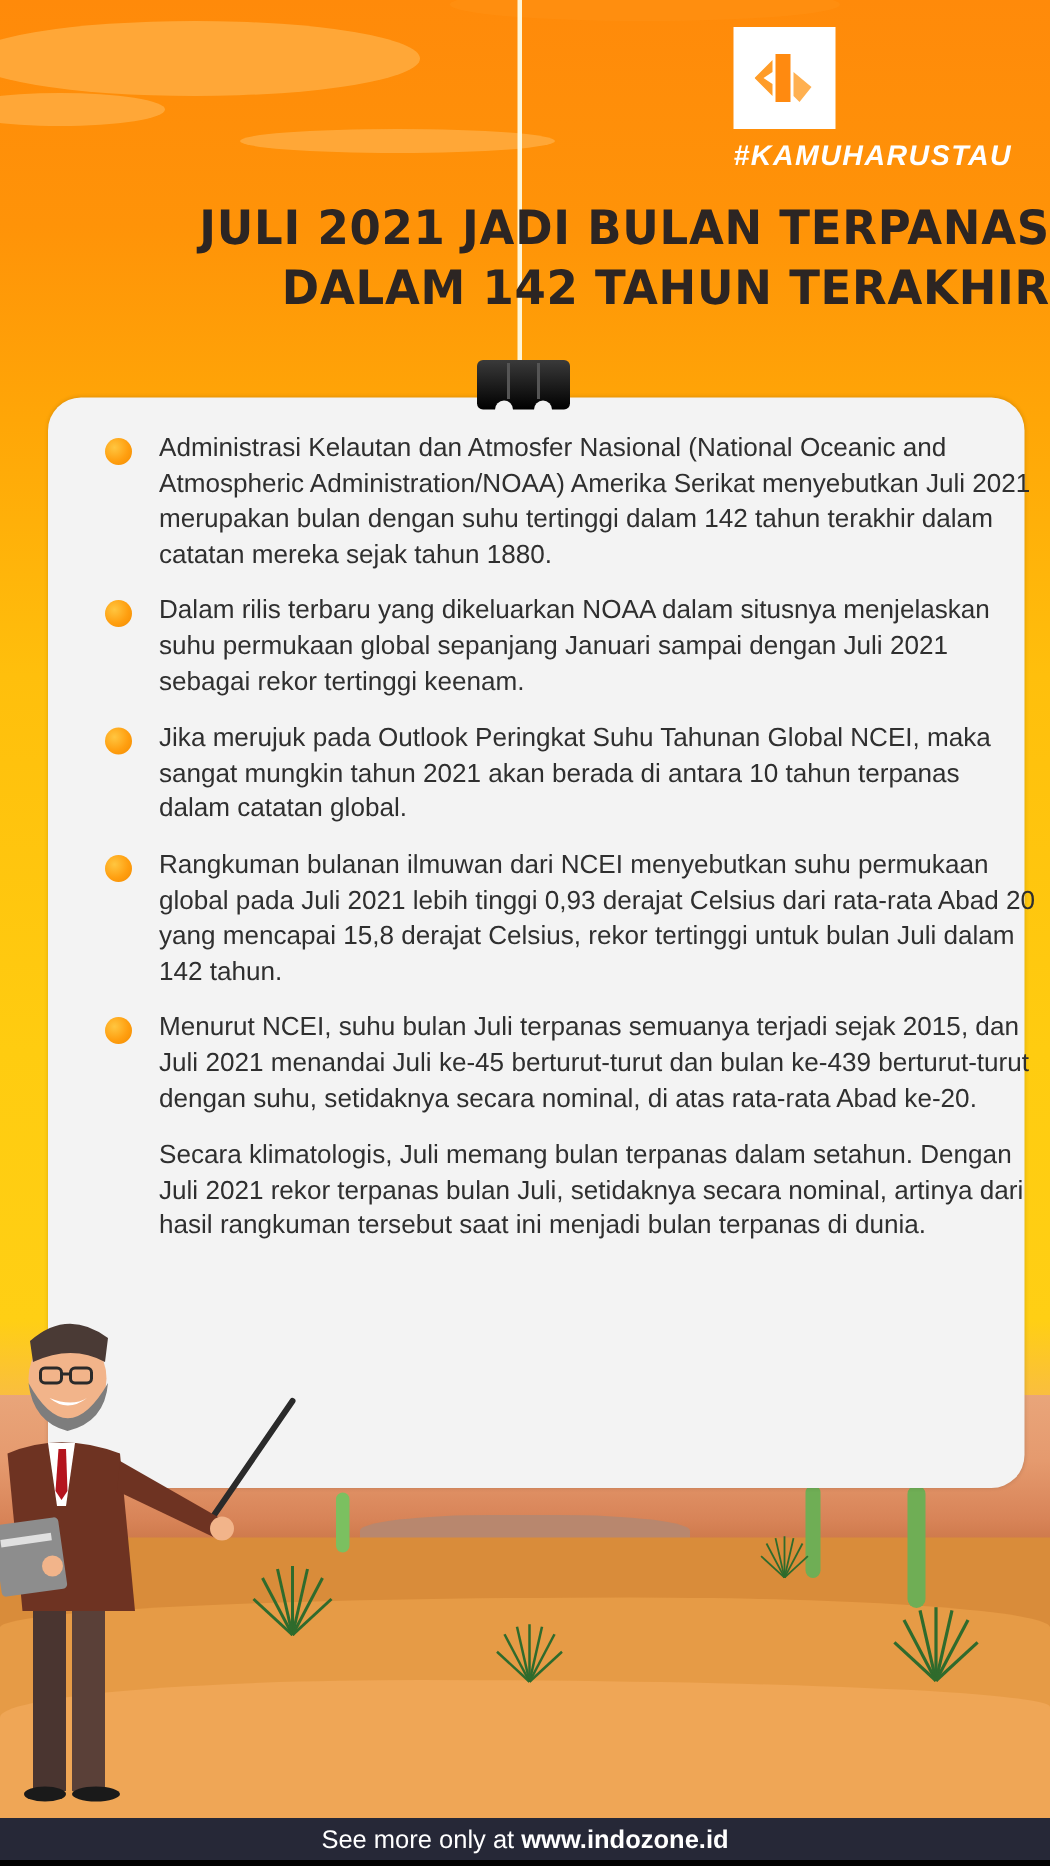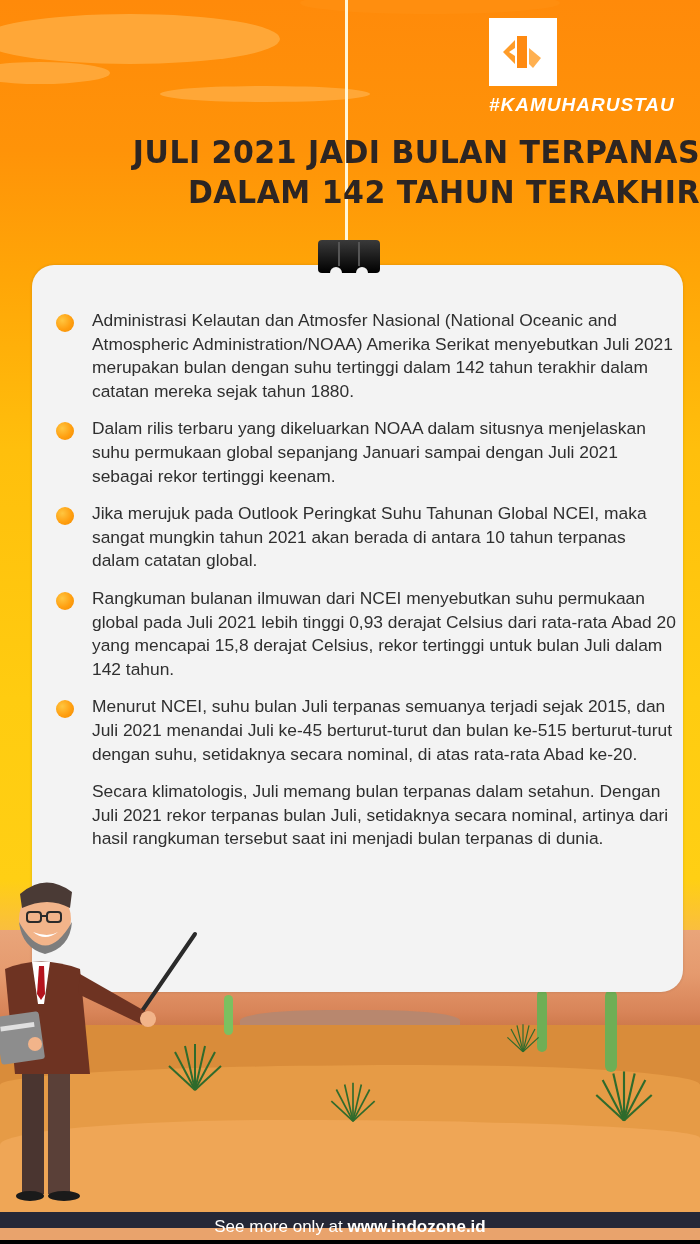--- a/index.html
+++ b/index.html
@@ -30,28 +30,28 @@
           background:linear-gradient(180deg,#e9a57a 0%,#e59a6e 40%,#d88458 75%,#c46f3f 100%); }
   .cave { position:absolute; left:240px; top:80px; width:220px; height:26px; background:#b8876e; border-radius:40% 40% 0 0; }
   .sand1 { position:absolute; left:0; top:95px; width:700px; height:60px; background:#d98c3a; }
   .sand2 { position:absolute; left:0; top:135px; width:700px; height:80px; background:#e69b46; border-radius:60% 40% 0 0 / 20px 20px 0 0; }
   .sand3 { position:absolute; left:0; top:190px; width:700px; height:92px; background:#efa656; border-radius:40% 60% 0 0 / 25px 18px 0 0; }
   .cactus { position:absolute; background:#6fae55; border-radius:6px; }
   .bush { position:absolute; width:40px; height:34px; }
 
   .card { position:absolute; left:32px; top:265px; width:651px; height:727px; background:#f3f3f3;
           border-radius:22px; box-shadow:0 0 3px rgba(0,0,0,0.15); }
-  .items { position:absolute; left:4px; top:22px; width:584px;margin-top:22px; }
+  .items { position:absolute; left:18px; top:22px; width:584px; }
   .item { position:relative; margin-left:56px; width:585px; color:#2f2f2f; font-size:17.4px; line-height:23.6px; }
   .bullet { position:absolute; left:-36px; top:5px; width:18px; height:18px; border-radius:50%;
             background:radial-gradient(circle at 35% 35%, #ffc640, #ff9f10 55%, #f28a00); }
 
   .teacher { position:absolute; left:0; top:874px; width:200px; height:335px; }
 
-  .footer { position:absolute; left:0; top:1212px; width:700px; height:16px; background:#262837; color:#fff;
+  .footer { position:absolute; left:0; top:1212px; width:700px; height:32px; background:#262837; color:#fff;
             text-align:center; font-size:17px; line-height:30px; }
   .footer b { font-weight:bold; }
   .footer-bottom { position:absolute; left:0; top:1240px; width:700px; height:4px; background:#000; }
 </style>
 </head>
 <body>
 
 <div class="bg">
   <div class="cloud" style="left:-20px;top:14px;width:300px;height:50px;"></div>
   <div class="cloud" style="left:160px;top:86px;width:210px;height:16px;"></div>
@@ -147,21 +147,21 @@
     <div class="item" style="margin-bottom:14px;">
       <span class="bullet"></span>
       <span>Jika merujuk pada Outlook Peringkat Suhu Tahunan Global NCEI, maka sangat mungkin tahun 2021 akan berada di antara 10 tahun terpanas dalam catatan global.</span>
     </div>
     <div class="item" style="margin-bottom:14px;">
       <span class="bullet"></span>
       <span>Rangkuman bulanan ilmuwan dari NCEI menyebutkan suhu permukaan global pada Juli 2021 lebih tinggi 0,93 derajat Celsius dari rata-rata Abad 20 yang mencapai 15,8 derajat Celsius, rekor tertinggi untuk bulan Juli dalam 142 tahun.</span>
     </div>
     <div class="item" style="margin-bottom:14px;">
       <span class="bullet"></span>
-      <span>Menurut NCEI, suhu bulan Juli terpanas semuanya terjadi sejak 2015, dan Juli 2021 menandai Juli ke-45 berturut-turut dan bulan ke-515 berturut-turut dengan suhu, setidaknya secara nominal, di atas rata-rata Abad ke-20.</span>
+      <span>Menurut NCEI, suhu bulan Juli terpanas semuanya terjadi sejak 2015, dan Juli 2021 menandai Juli ke-45 berturut-turut dan bulan ke-439 berturut-turut dengan suhu, setidaknya secara nominal, di atas rata-rata Abad ke-20.</span>
     </div>
     <div class="item">
       <span>Secara klimatologis, Juli memang bulan terpanas dalam setahun. Dengan Juli 2021 rekor terpanas bulan Juli, setidaknya secara nominal, artinya dari hasil rangkuman tersebut saat ini menjadi bulan terpanas di dunia.</span>
     </div>
   </div>
 </div>
 
 <div class="clip">
   <span class="clip-line" style="left:20px;"></span>
   <span class="clip-line" style="left:40px;"></span>

